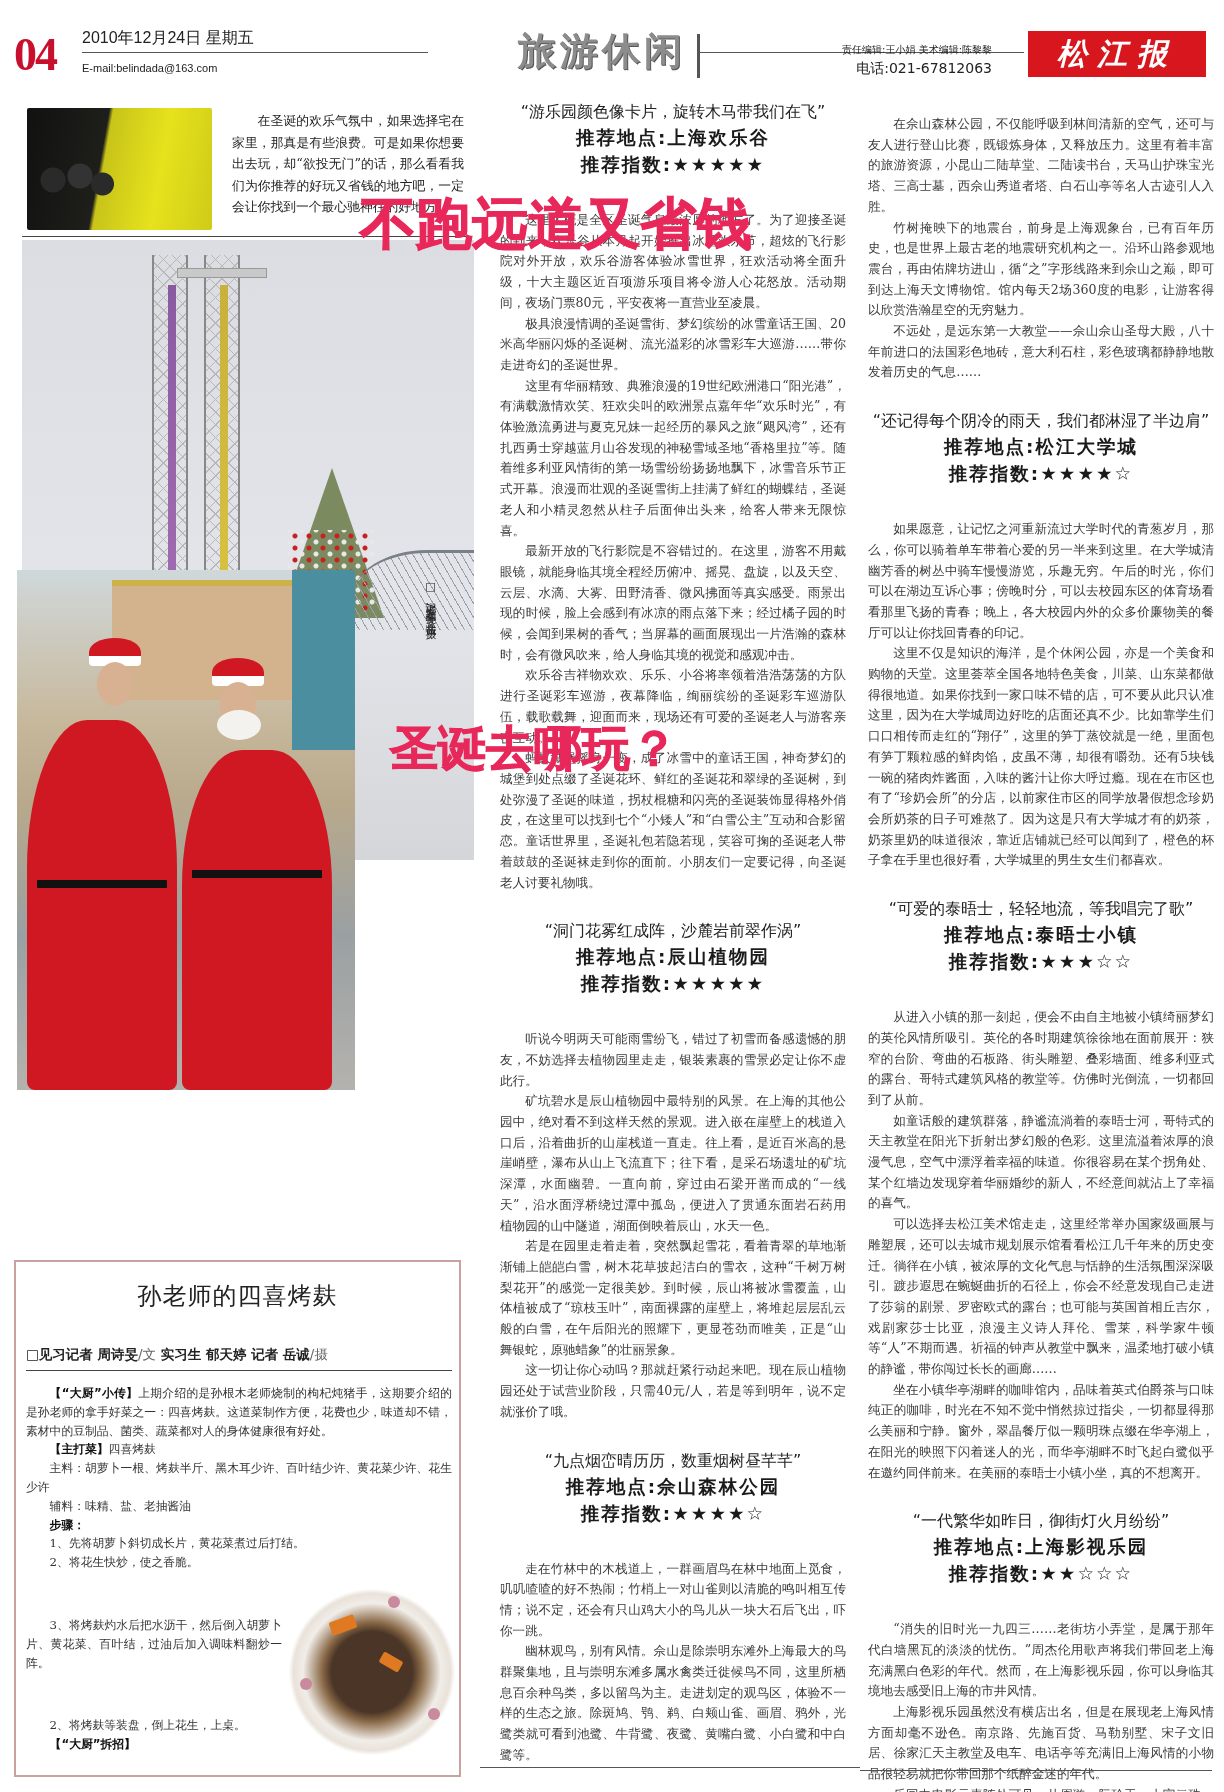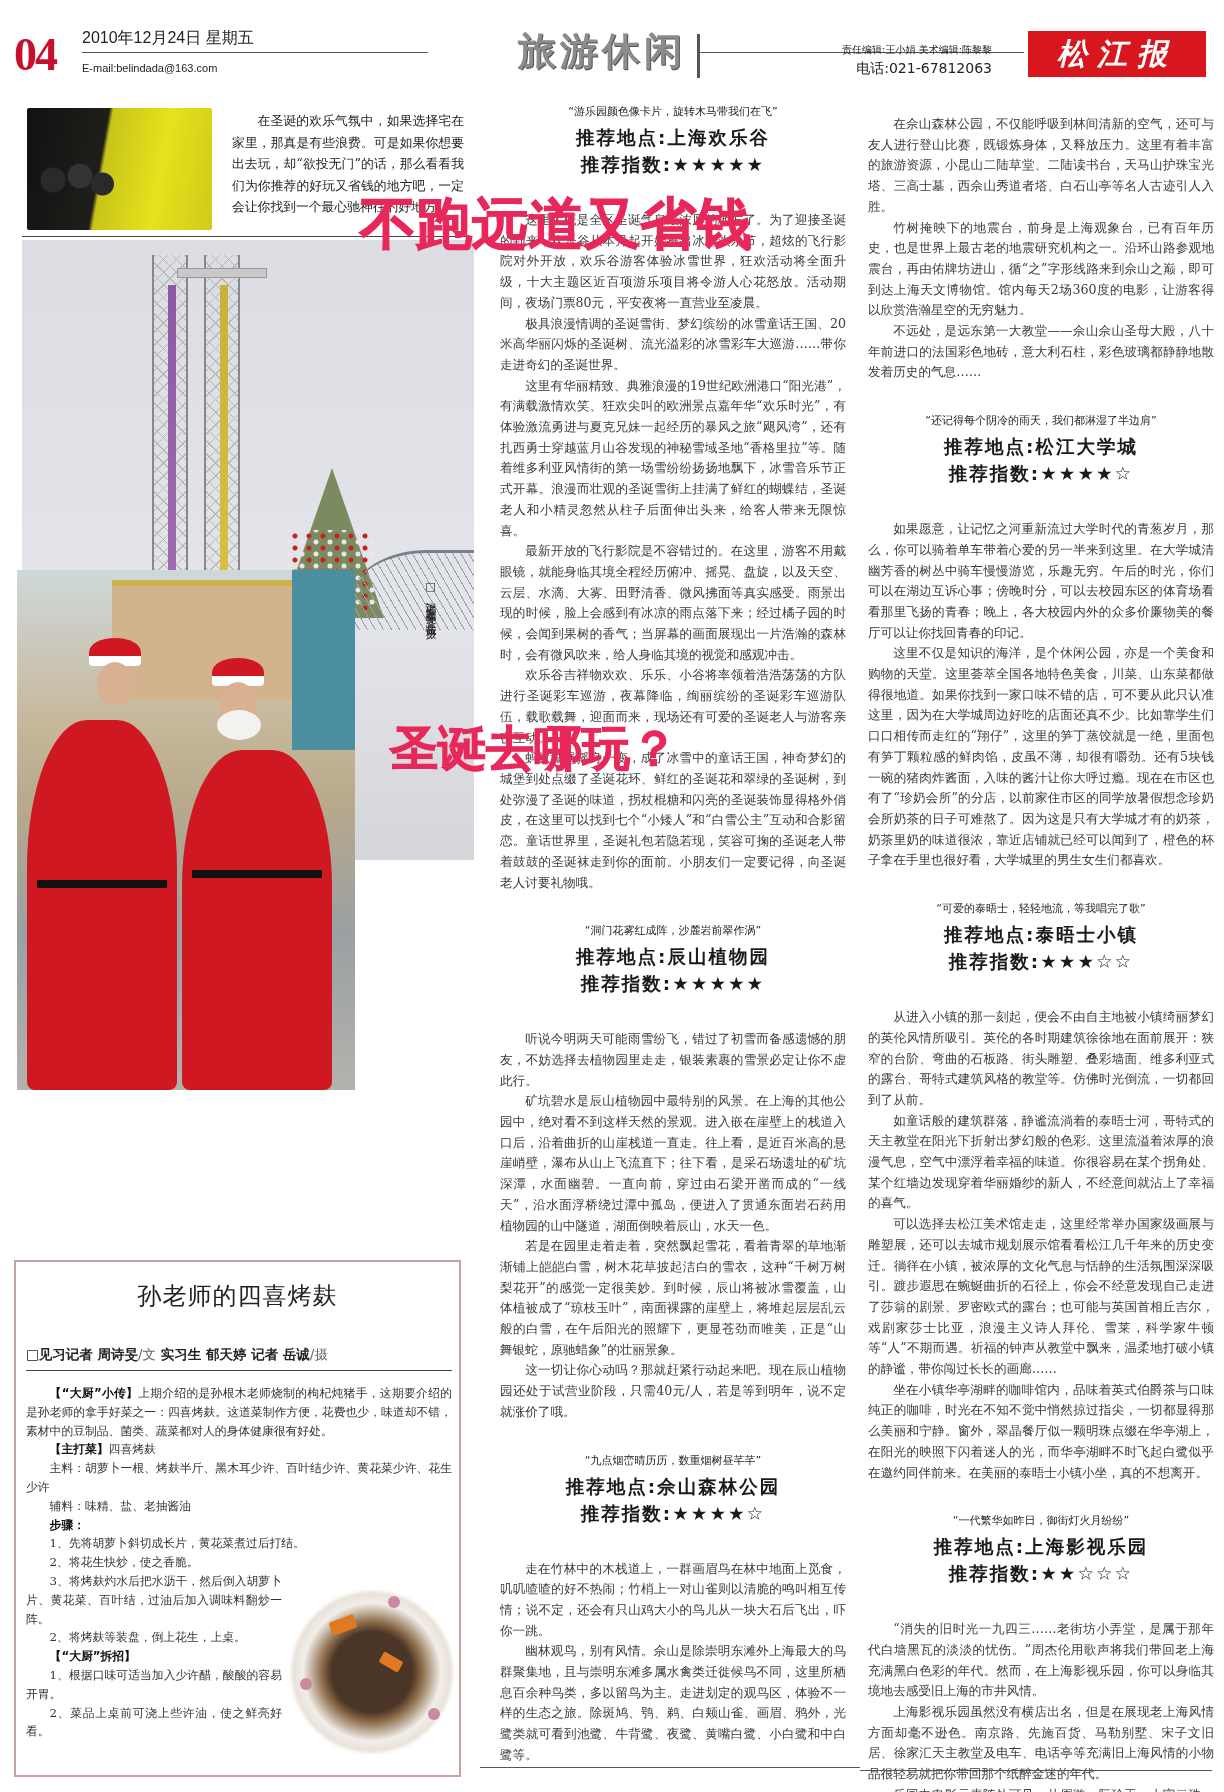--- a/index.html
+++ b/index.html
@@ -47,36 +47,36 @@
   
   .headline-1 { position: absolute; left: 360px; top: 196px; font-family: "DejaVu Sans", sans-serif; font-weight: bold; font-size: 56px; color: #e8285a; letter-spacing: 0px; z-index: 5; line-height: 1; -webkit-text-stroke: 1px #e8285a; }
   .headline-2 { position: absolute; left: 390px; top: 724px; font-family: "DejaVu Sans", sans-serif; font-weight: bold; font-size: 48px; color: #e8285a; letter-spacing: 0px; z-index: 5; line-height: 1; -webkit-text-stroke: 1px #e8285a; }
 
   
   .col { position: absolute; font-family: "DejaVu Serif", serif; font-size: 12.6px; line-height: 20.7px; color: #3a3a3a; text-align: justify; }
   .col p { text-indent: 2em; }
   .col-mid { left: 500px; top: 100px; width: 346px; }
   .col-right { left: 868px; top: 114px; width: 346px; }
   .rec { text-align: center; margin: 0 0 6px 0; }
-  .rec-quote { font-family: "DejaVu Sans", sans-serif; font-size: 11px; line-height: 24px; color: #222; text-indent: 0; text-align: center; }
+  .rec-quote { font-family: "DejaVu Sans", sans-serif; font-size: 16px; line-height: 24px; color: #222; text-indent: 0; text-align: center; }
   .rec-place, .rec-rating { font-family: "DejaVu Sans", sans-serif; font-weight: bold; font-size: 18.5px; line-height: 27px; color: #1a1a1a; text-indent: 0; text-align: center; letter-spacing: 2px; }
   .gap-m { height: 26px; }
   .col-rule-mid { position: absolute; left: 480px; top: 1767px; width: 380px; height: 1px; background: #555; }
   .col-rule-right { position: absolute; left: 860px; top: 1770px; width: 352px; height: 1px; background: #555; }
 
   
   .recipe { position: absolute; left: 14px; top: 1260px; width: 447px; height: 517px; border: 2px solid #c9a2a0; background: #fff; }
   .recipe-title { position: absolute; left: 0; top: 18px; width: 100%; text-align: center; font-family: "DejaVu Sans", sans-serif; font-size: 24px; color: #222; letter-spacing: 1px; }
   .recipe-byline { position: absolute; left: 10px; top: 84px; font-family: "DejaVu Sans", sans-serif; font-size: 13.5px; color: #222; }
   .recipe-byline .light { color: #666; font-weight: normal; }
   .recipe-byline b { font-weight: bold; margin-top: 35px; }
   .recipe-rule { position: absolute; left: 10px; top: 108px; width: 426px; height: 1px; background: #444; }
   .recipe-body { position: absolute; left: 10px; top: 122px; width: 426px; font-family: "DejaVu Serif", serif; font-size: 11.8px; line-height: 18.8px; color: #333; text-align: justify; }
   .recipe-body p { text-indent: 2em; }
-  .recipe-body .narrow { width: 256px; }
+  .recipe-body .narrow { width: 256px; margin-top: 44px; }
   .recipe-body b { font-family: "DejaVu Sans", sans-serif; color: #111; }
   .dish { position: absolute; left: 272px; top: 326px; width: 168px; height: 168px; border-radius: 50%; background: radial-gradient(circle at 50% 50%, #4a3526 0 34%, #8a6a48 42%, #f1ede8 58%, #e9e2da 66%, #fff 70%); }
   .dish::before { content: ""; position: absolute; left: 42px; top: 30px; width: 26px; height: 14px; background: #e07a22; transform: rotate(-20deg); border-radius: 2px; }
   .dish::after { content: ""; position: absolute; left: 92px; top: 68px; width: 22px; height: 12px; background: #e07a22; transform: rotate(30deg); border-radius: 2px; }
   .dish-flower { position: absolute; width: 12px; height: 12px; border-radius: 50%; background: #c98aa0; }
 </style>
 </head>
 <body>
 
 <div class="masthead">

